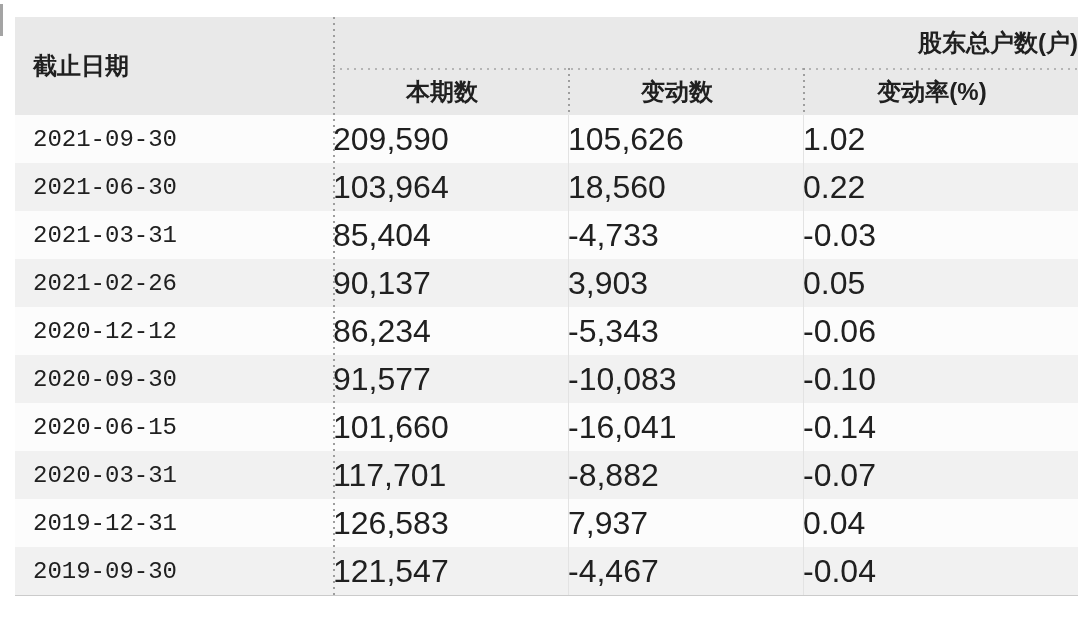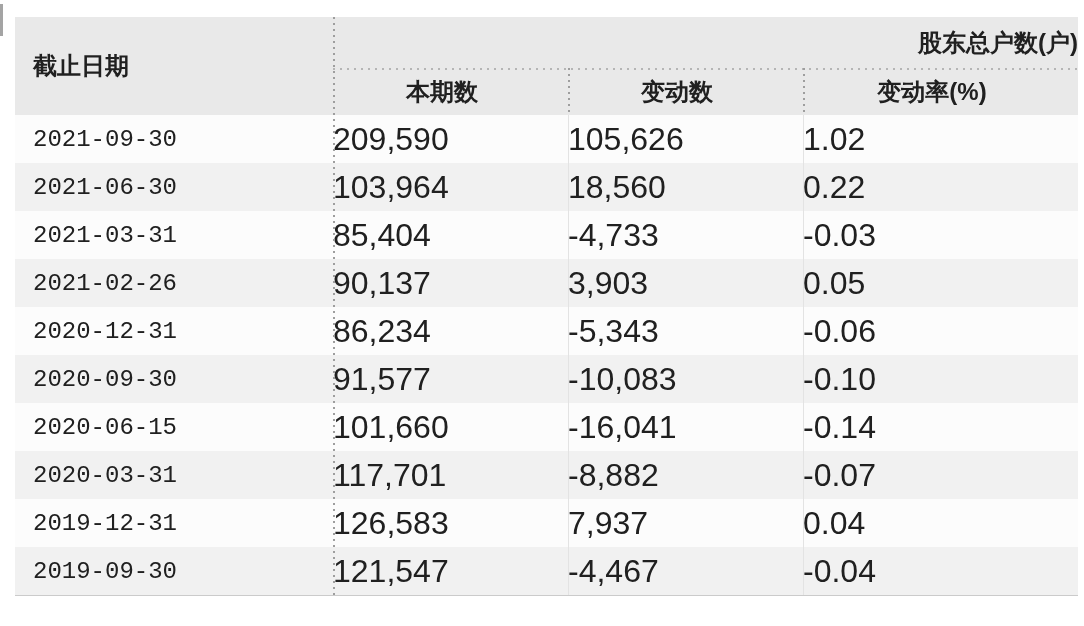--- a/index.html
+++ b/index.html
@@ -165,21 +165,21 @@
           <td class="num">-4,733</td>
           <td class="num">-0.03</td>
         </tr>
         <tr>
           <td class="date">2021-02-26</td>
           <td class="num">90,137</td>
           <td class="num">3,903</td>
           <td class="num">0.05</td>
         </tr>
         <tr>
-          <td class="date">2020-12-31</td>
+          <td class="date">2020-12-12</td>
           <td class="num">86,234</td>
           <td class="num">-5,343</td>
           <td class="num">-0.06</td>
         </tr>
         <tr>
           <td class="date">2020-09-30</td>
           <td class="num">91,577</td>
           <td class="num">-10,083</td>
           <td class="num">-0.10</td>
         </tr>

